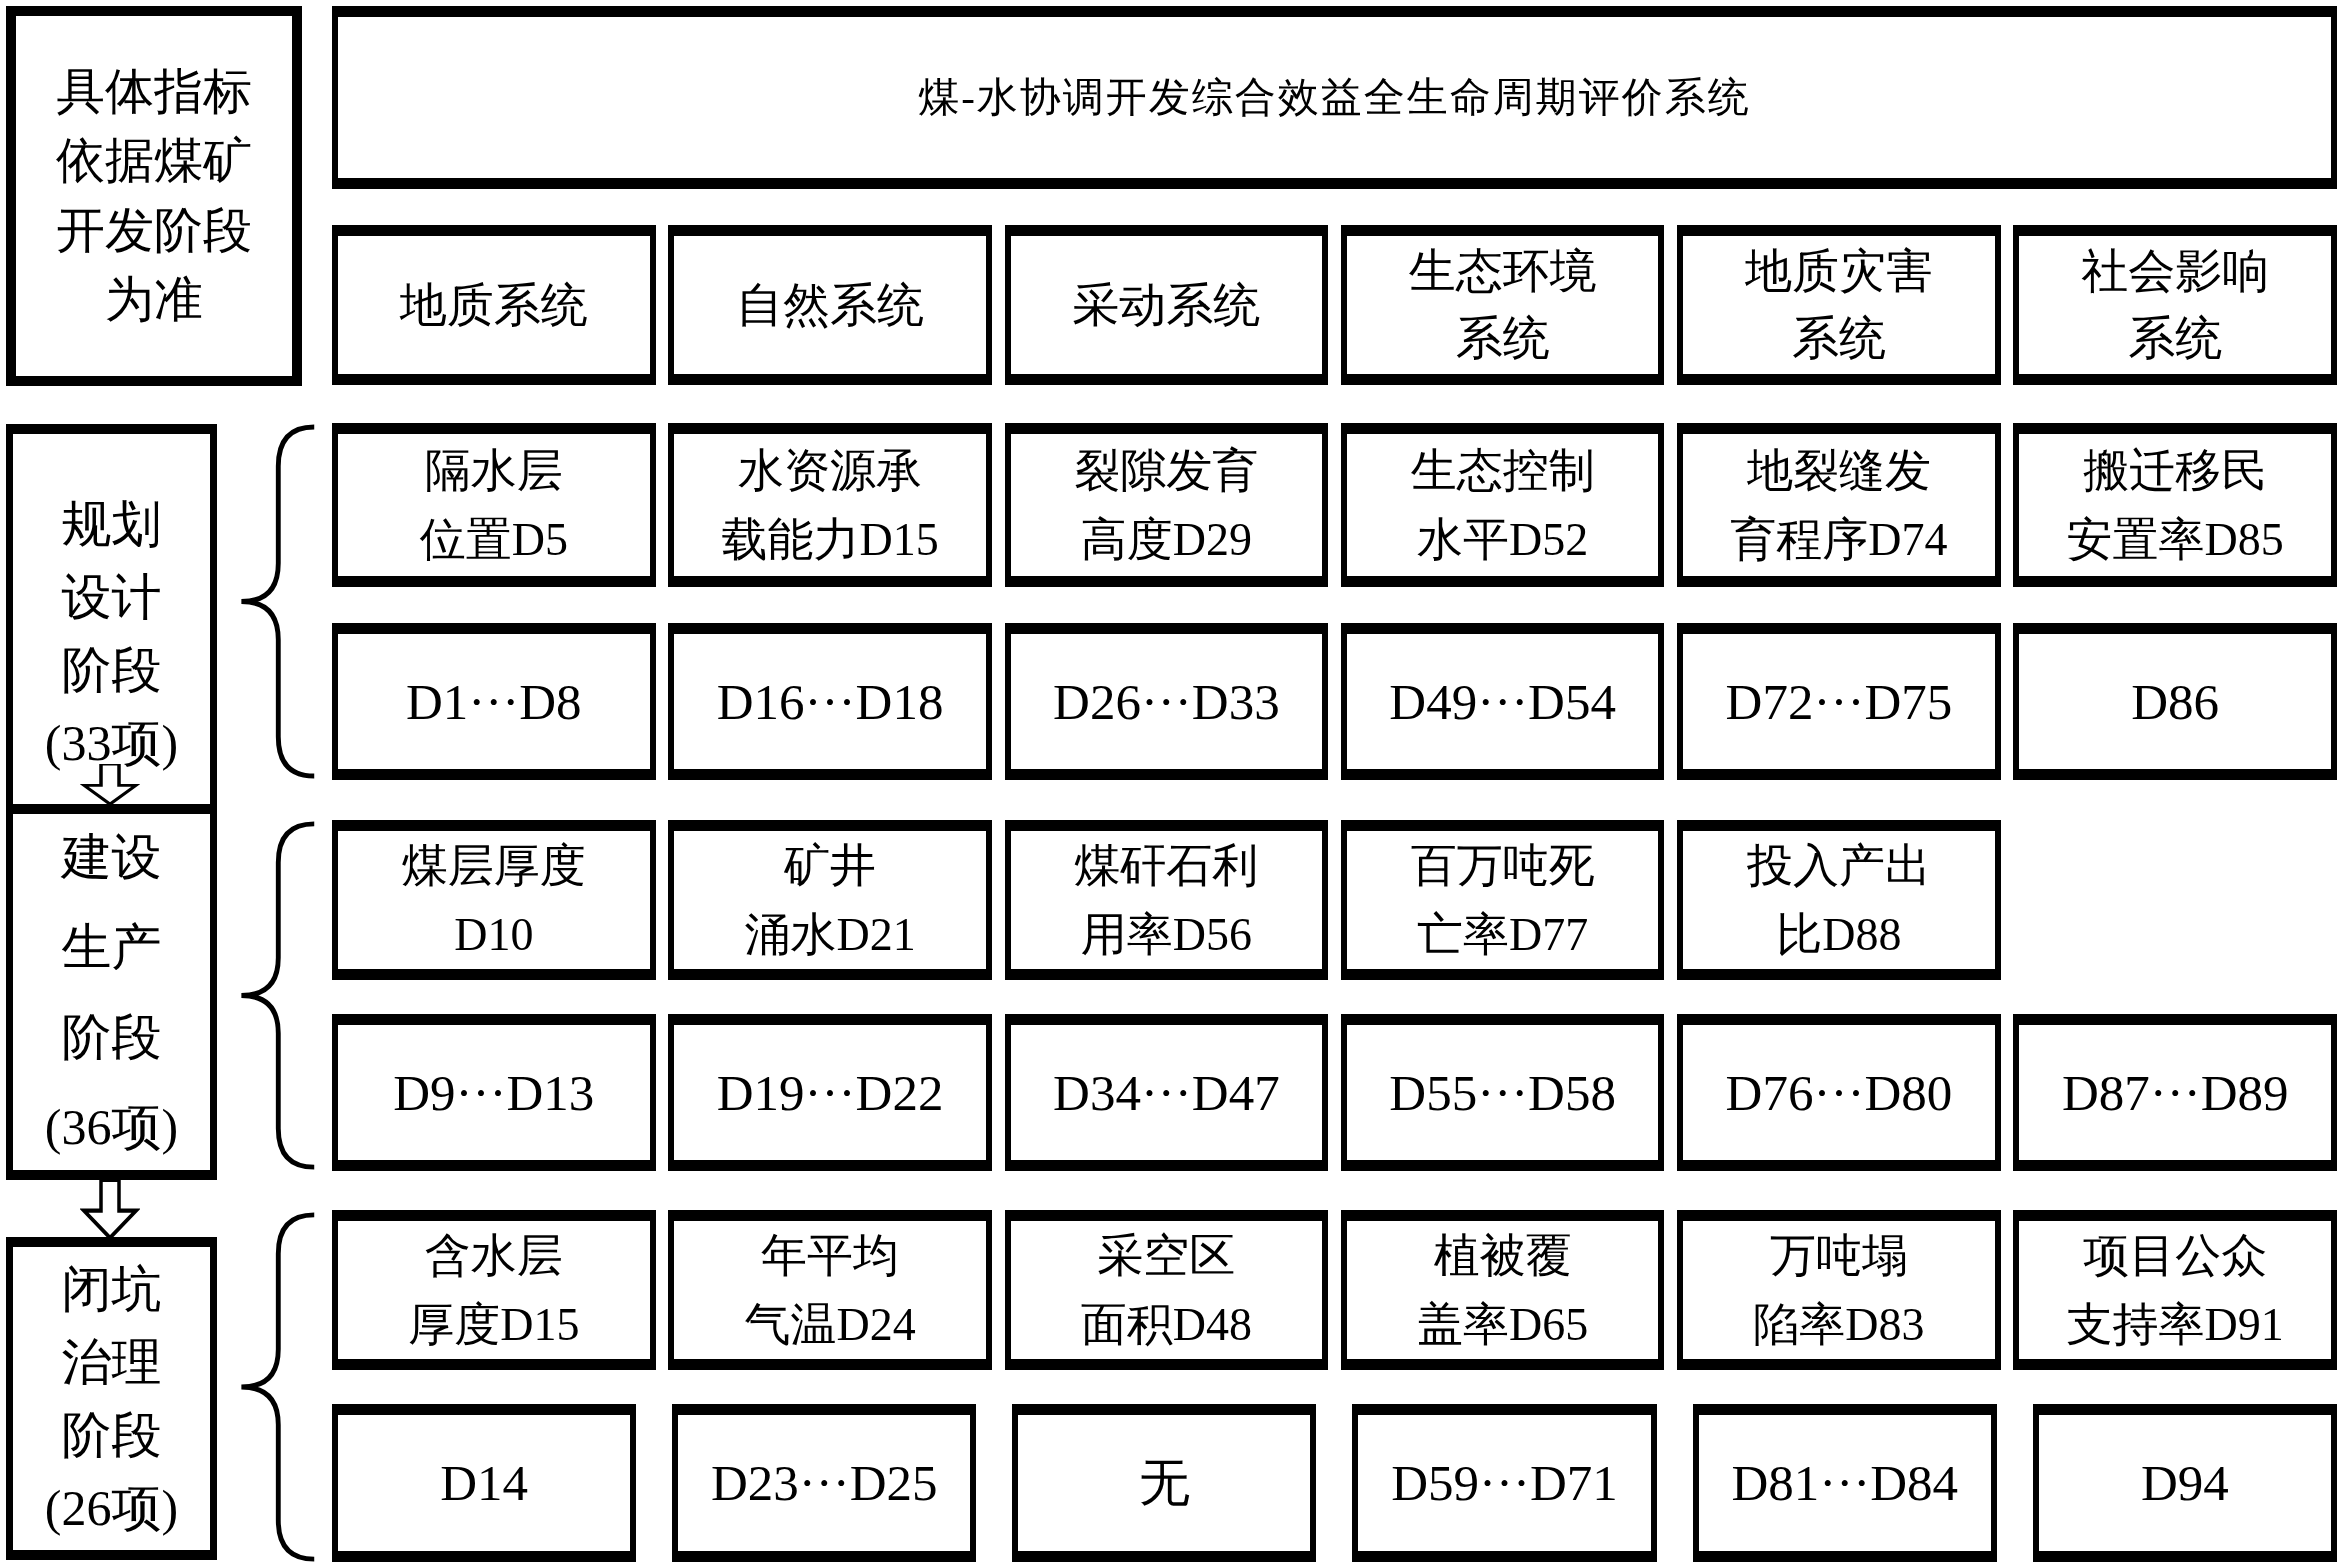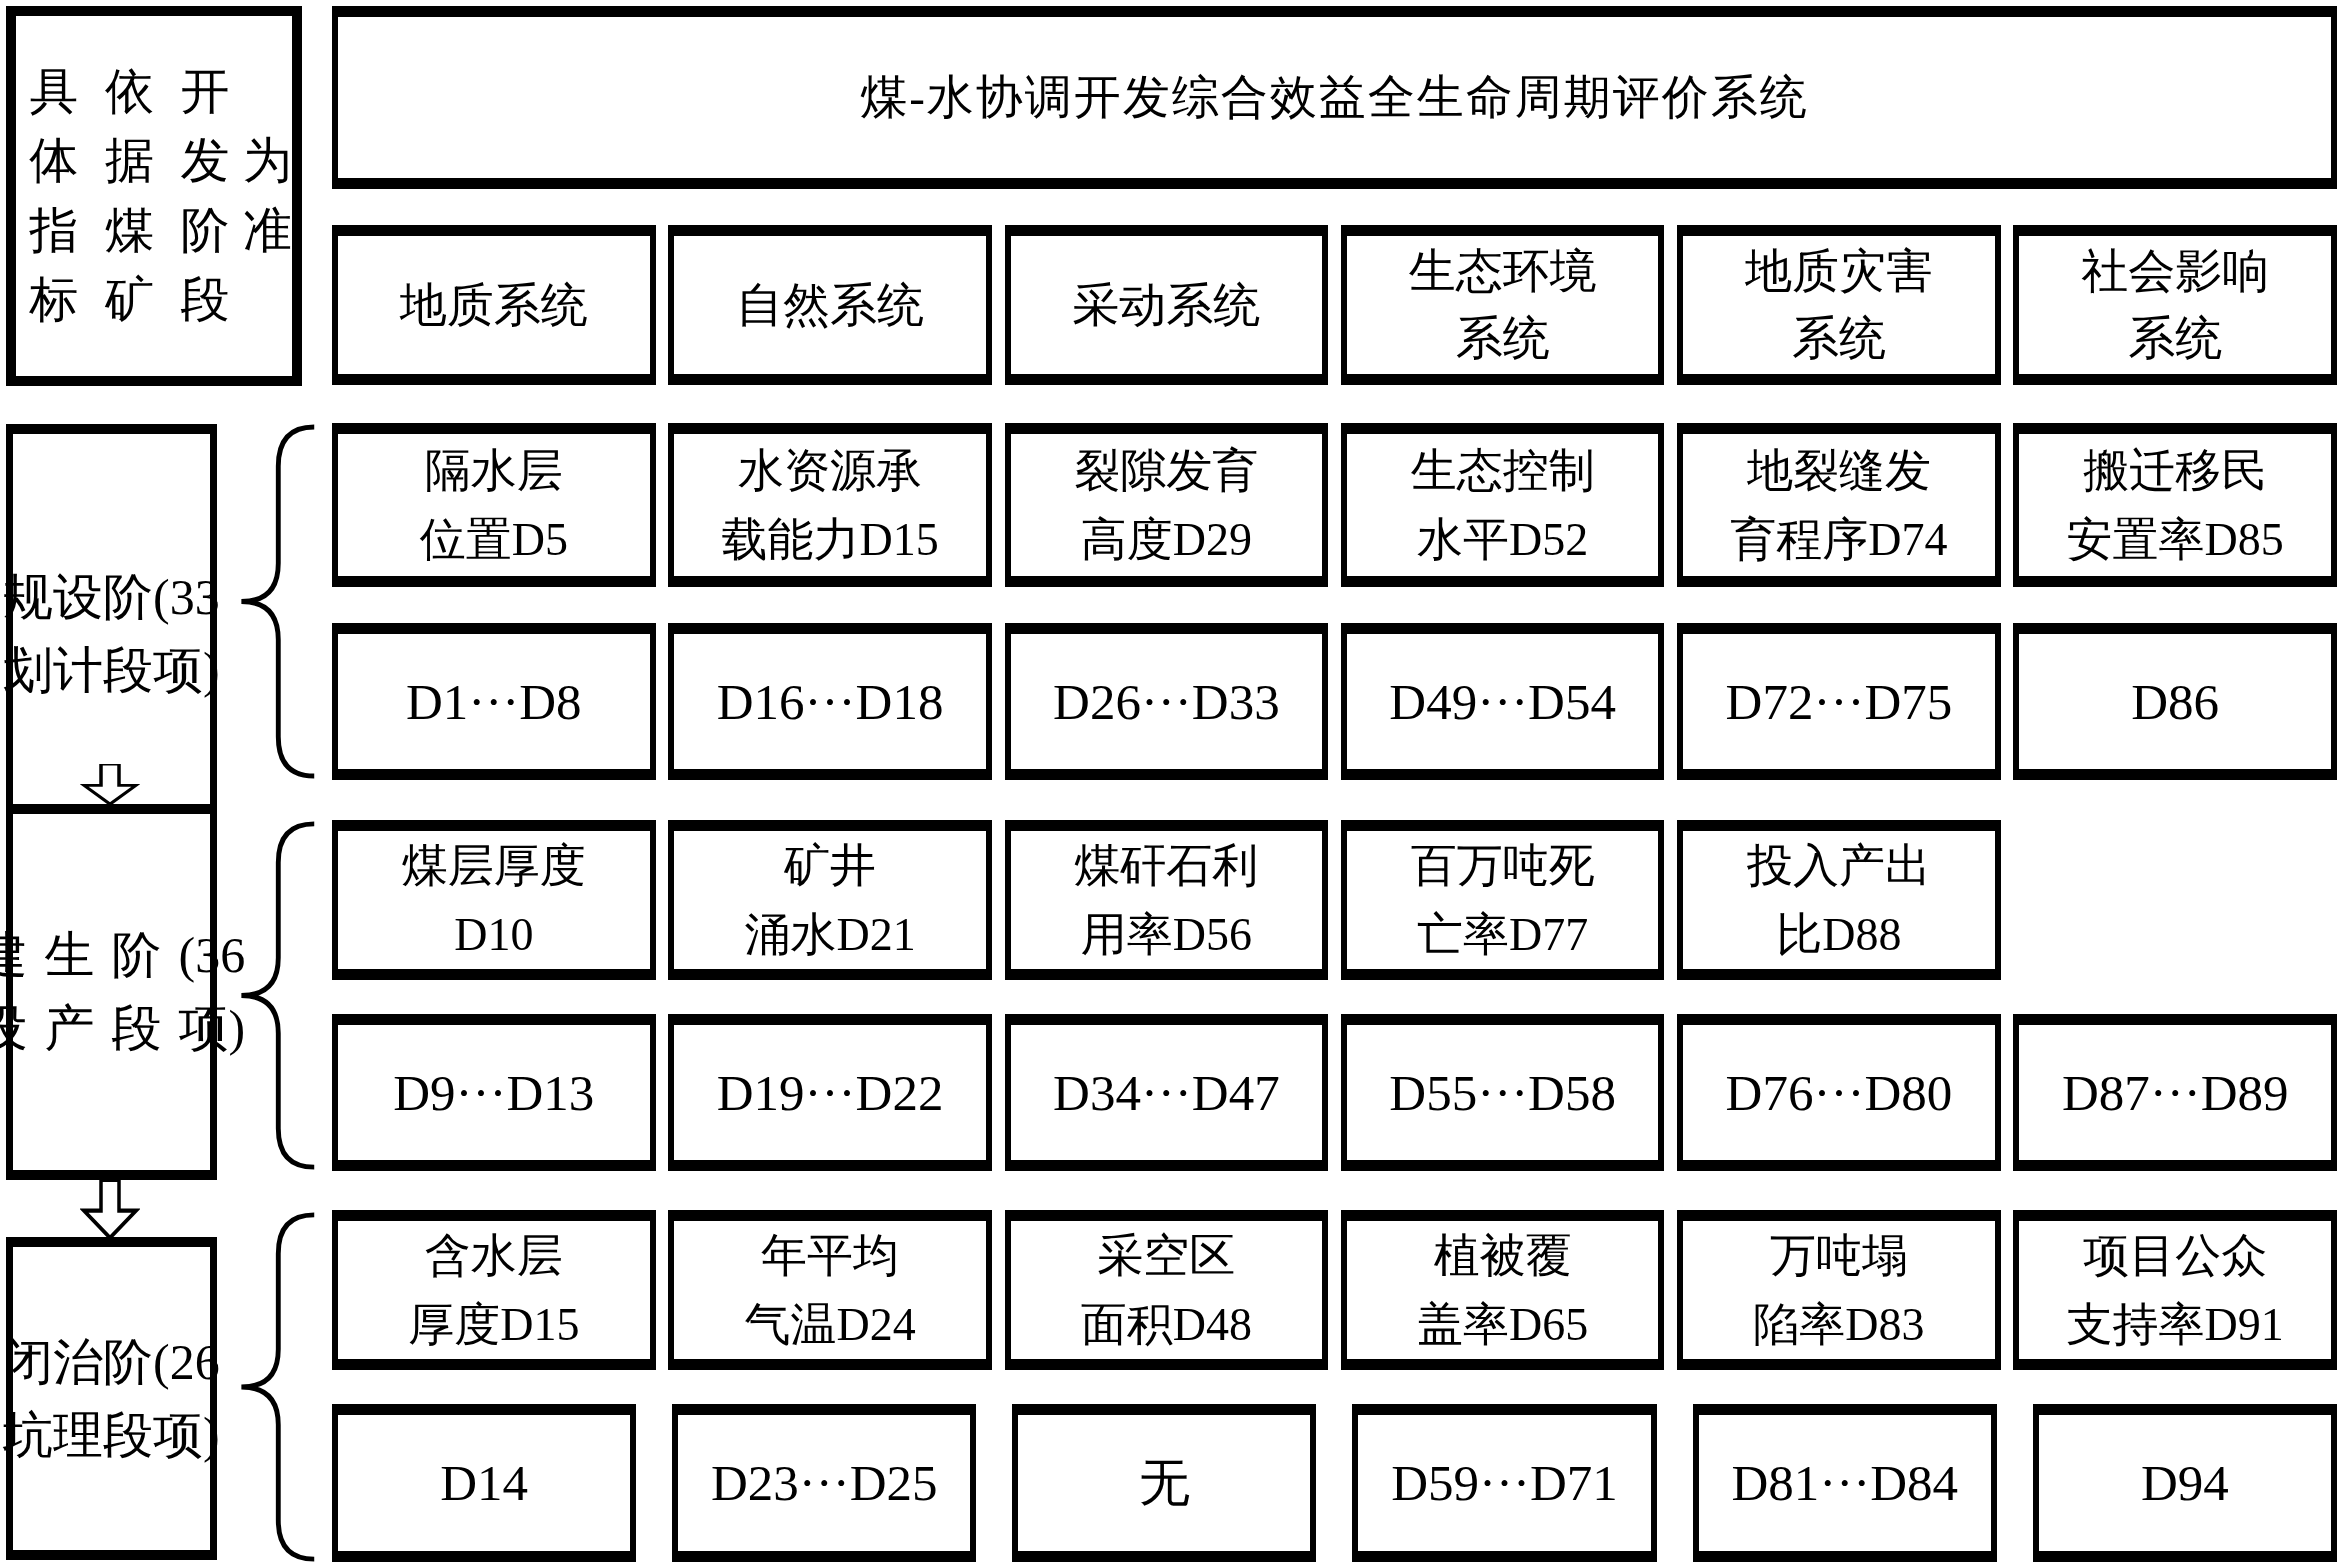--- a/index.html
+++ b/index.html
@@ -9,21 +9,21 @@
     background:#ffffff;
     color:#000000;
     font-family:"Liberation Serif","DejaVu Serif",serif;
     overflow:hidden;
   }
   .box{
     position:absolute;
     box-sizing:border-box;
     background:#ffffff;
     border:solid #000000;
-    display:flex;
+    display:flex;flex-direction:column;
     align-items:center;justify-content:center;
     text-align:center;
   }
   .row{
     position:absolute;
     left:332px;width:2005px;
     display:grid;
     grid-template-columns:repeat(6,1fr);
     column-gap:12.7px;
   }
@@ -33,21 +33,21 @@
     background:#ffffff;
     border:solid #000000;
     border-width:11.7px 6.8px;
     display:flex;flex-direction:column;
     align-items:center;justify-content:center;
     text-align:center;
   }
   .cell span:empty{display:none;}
 
   #note-box{left:5.9px;top:5.9px;width:296px;height:380px;border-width:10.7px;font-size:49px;line-height:1.42;}
-  #title-box{left:332px;top:5.9px;width:2005px;height:183px;border-width:11.7px 6.8px;font-size:47px;letter-spacing:2px;}
+  #title-box{left:332px;top:5.9px;width:2005px;height:183px;border-width:11.7px 6.8px;font-size:41px;letter-spacing:2px;}
 
   #row-header{top:225px;height:160px;}
   .header-cell{font-size:47px;line-height:1.42;}
 
   #row-s1-ind{top:423px;height:164px;}
   #row-s1-rng{top:623px;height:157px;}
   #row-s2-ind{top:820px;height:160px;}
   #row-s2-rng{top:1014px;height:157px;}
   #row-s3-ind{top:1210px;height:159px;}
   #row-s3-rng{top:1404px;height:158px;gap:36px;}

